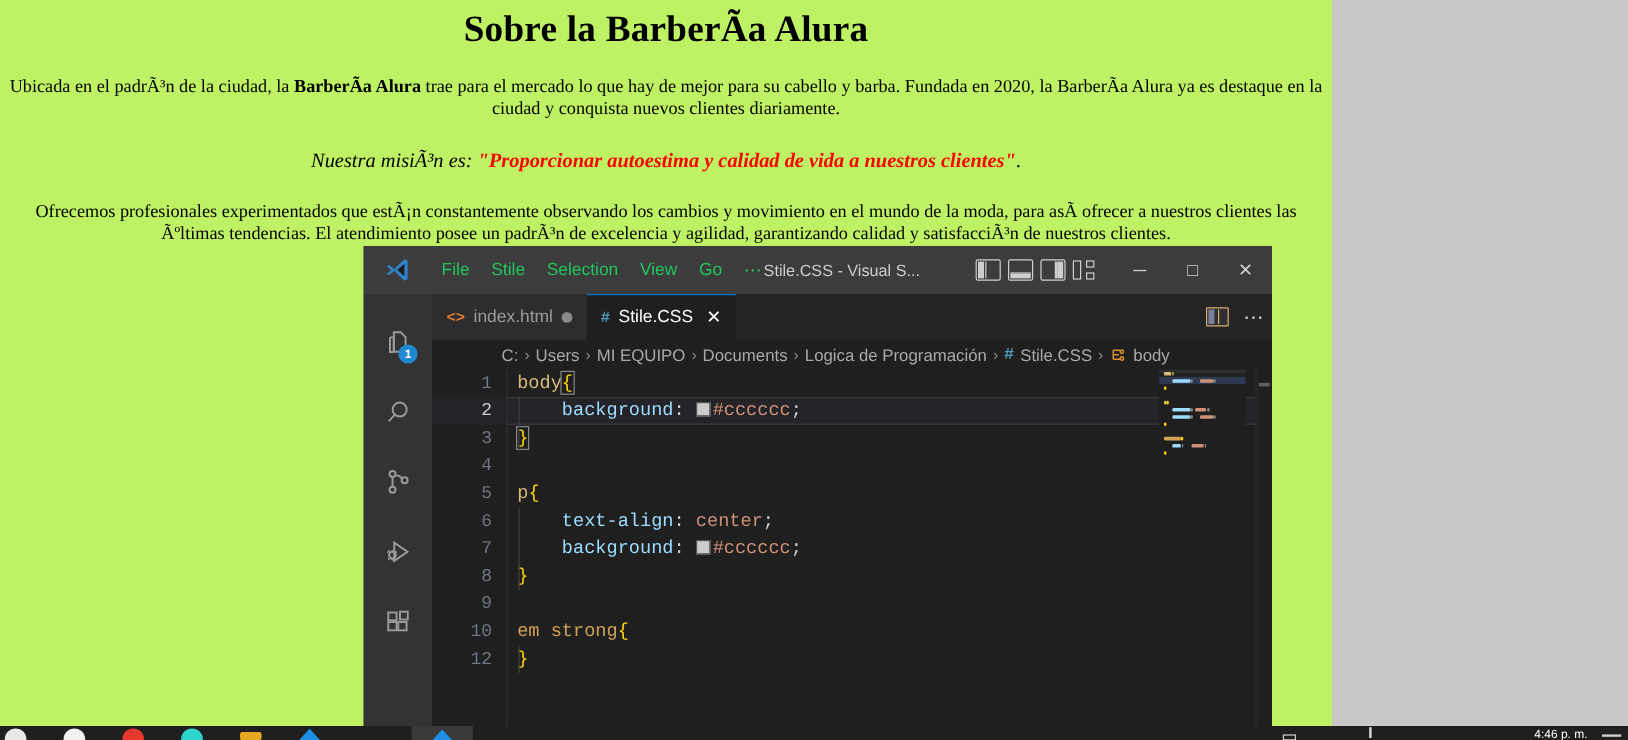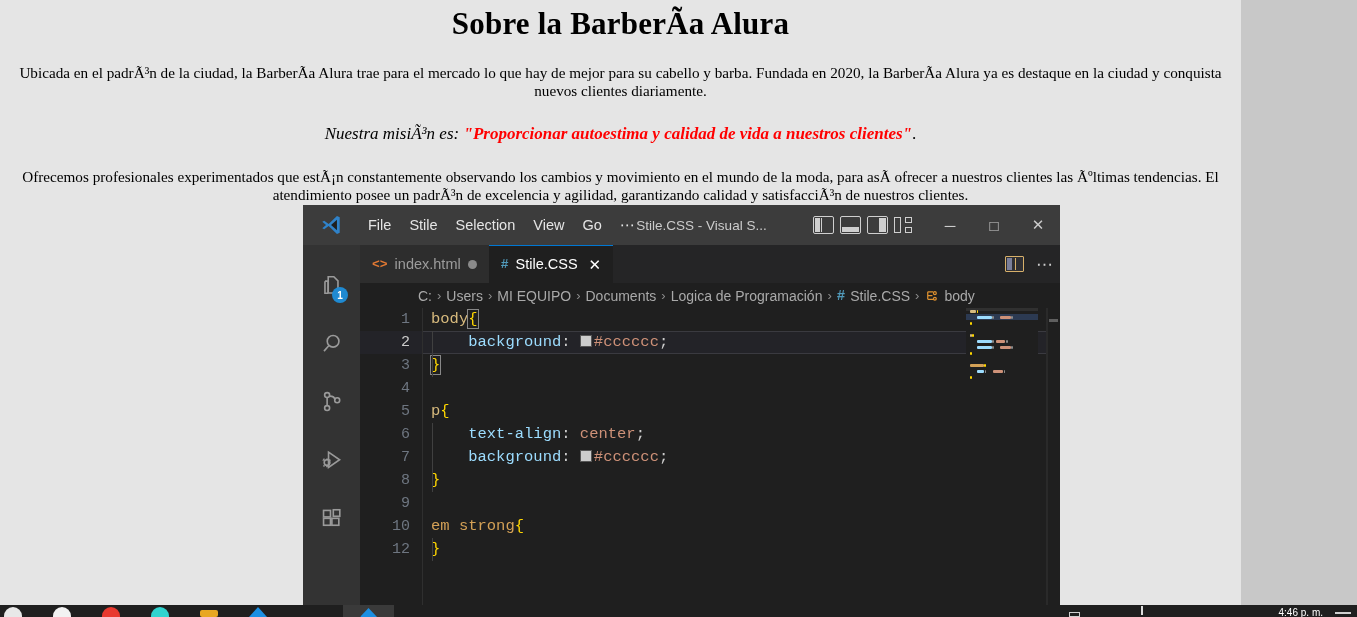--- a/index.html
+++ b/index.html
@@ -7,40 +7,40 @@
   body {
     width:1357px; height:617px;
     background:#c8c8c8;
     font-family:"Liberation Serif", serif;
     overflow:hidden;
     position:relative;
   }
 
   
   #webpage {
-    position:absolute; left:0; top:0; width:1241px; height:605px;
-    background:#e5e5e5;
+    position:absolute; left:0; top:0; width:1110px; height:605px;
+    background:#bef264;
     padding:0 8px;
   }
   #page-title {
     text-align:center;
     font-size:31px;
     font-weight:bold;
     margin:6px 0 22px 0;
     color:#000;
     letter-spacing:.2px;
   }
   .para {
     text-align:center;
     font-size:15.2px;
     line-height:18px;
     color:#000;
     margin:0 0 24px 0;
   }
-  .para b { font-weight:normal; }
+  .para b { font-weight:bold; }
   #mission {
     text-align:center;
     font-size:17px;
     line-height:20px;
     margin:0 0 24px 0;
     font-style:italic;
     color:#000;
   }
   #mission .quote {
     color:#ff0000;
@@ -91,21 +91,21 @@
 
   
   #titlebar {
     height:40px; min-height:40px; background:#3c3c3c;
     display:flex; align-items:center; position:relative;
   }
   #vs-logo { width:56px; display:flex; align-items:center; justify-content:center; }
   #vs-logo svg { width:22px; height:22px; }
   #menubar { display:flex; align-items:center; gap:0px; }
   .menu-item {
-    font-size:14.5px; color:#e5e5e5; padding:4px 9px; cursor:default; white-space:nowrap;
+    font-size:14.5px; color:#22c55e; padding:4px 9px; cursor:default; white-space:nowrap;
   }
   #win-title {
     position:absolute; left:0; right:0; text-align:center;
     font-size:13.5px; color:#cccccc; pointer-events:none;
     padding-left:40px;
   }
   #layout-icons {
     position:absolute; left:510px; top:0; height:40px;
     display:flex; align-items:center; gap:6px;
   }

